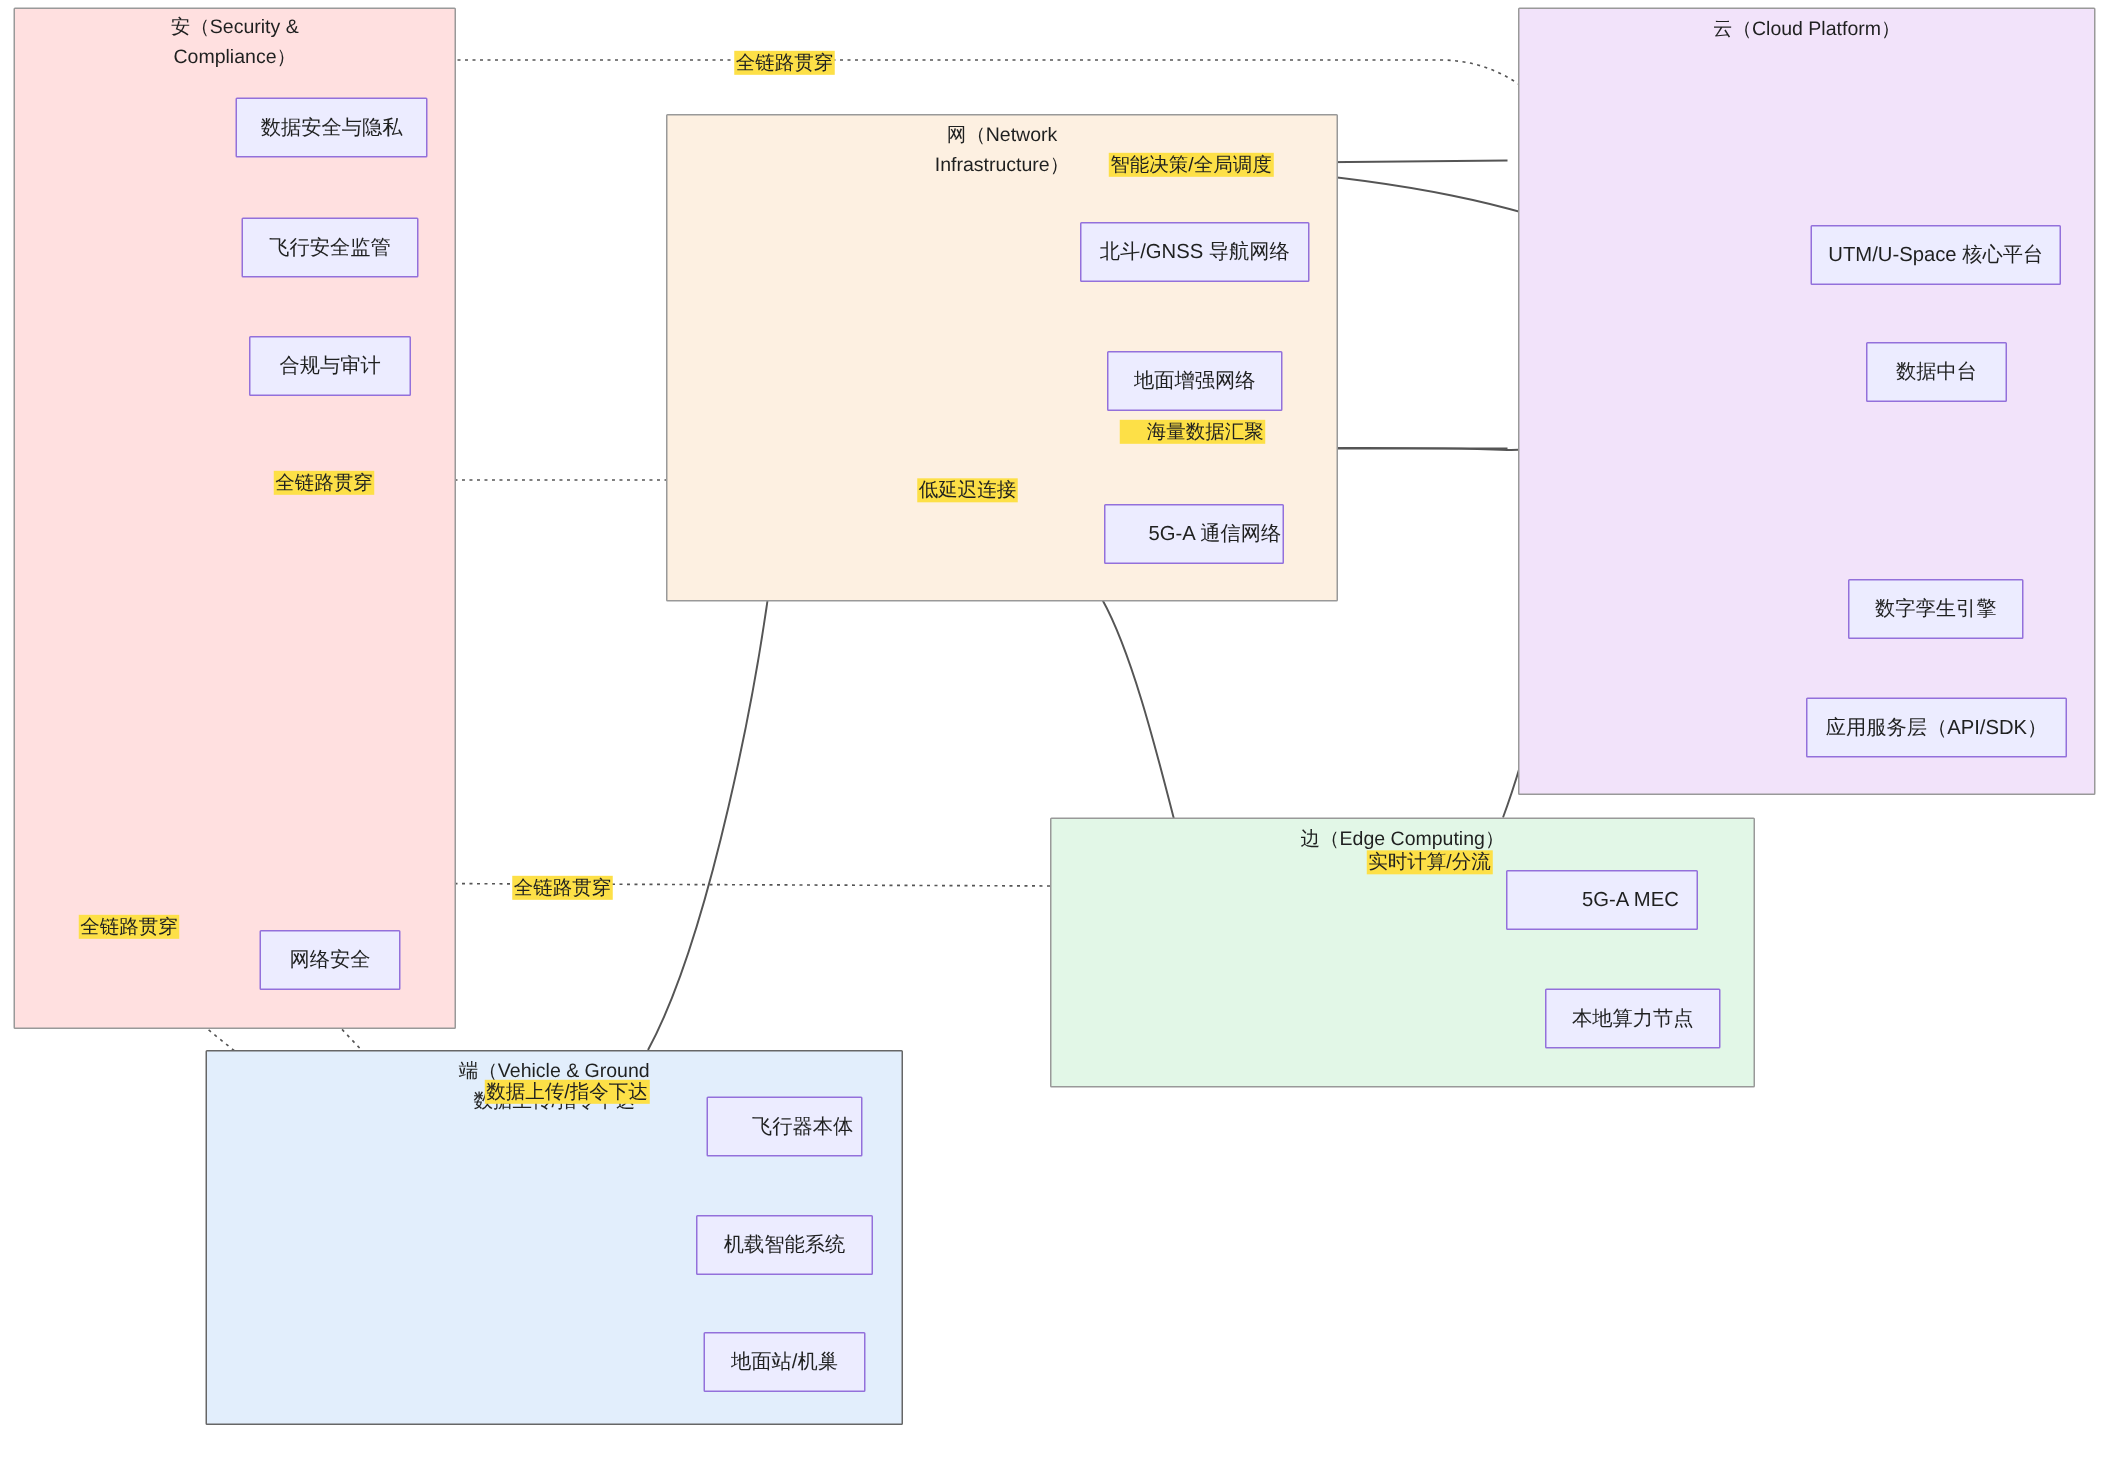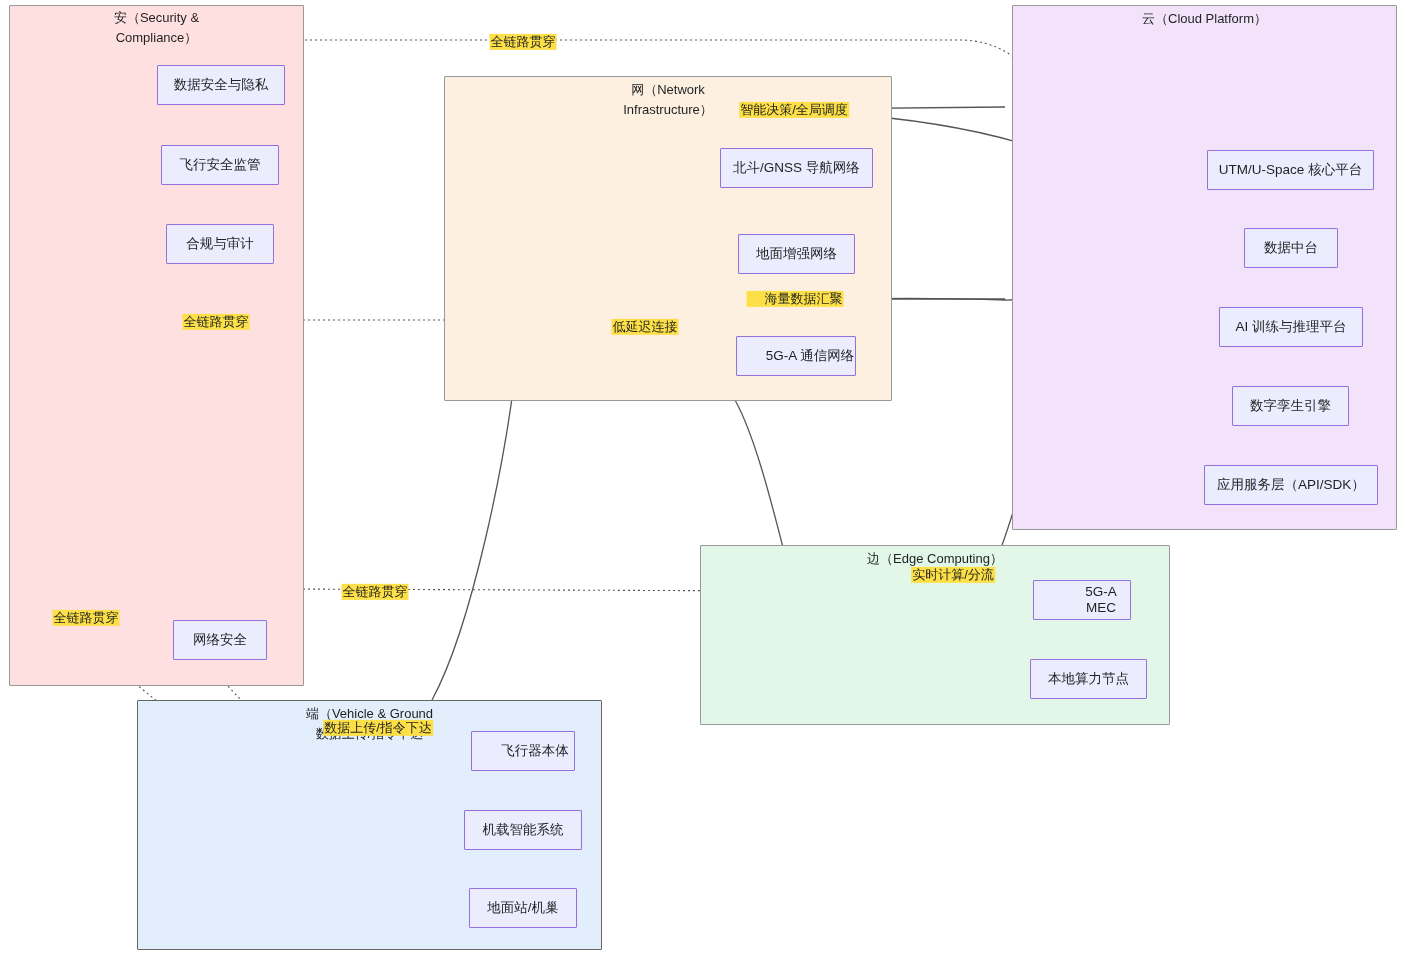--- a/index.html
+++ b/index.html
@@ -183,43 +183,42 @@
   <div class="node" style="left:720px; top:148px; width:153px; height:40px;">北斗/GNSS 导航网络</div>
   <div class="node" style="left:738px; top:224px; width:117px; height:40px;margin-top:10px;">地面增强网络</div>
   <div class="node" style="left:736px; top:336px; width:120px; height:40px;padding-left:28px;">5G-A 通信网络</div>
 
   <div class="cluster" style="left:1012px; top:5px; width:385px; height:525px; background:#f2e3fa; border-color:#999999;">
   </div>
   <div class="cluster-label" style="left:1012px; top:9px; width:385px;">云（Cloud Platform）</div>
 
   <div class="node" style="left:1207px; top:150px; width:167px; height:40px;">UTM/U-Space 核心平台</div>
   <div class="node" style="left:1244px; top:228px; width:94px; height:40px;">数据中台</div>
-  <div class="node" style="left:1219px; top:307px; width:144px; height:40px;">AI 训练与推理平台</div>
   <div class="node" style="left:1232px; top:386px; width:117px; height:40px;">数字孪生引擎</div>
   <div class="node" style="left:1204px; top:465px; width:174px; height:40px;">应用服务层（API/SDK）</div>
 
   <div class="cluster" style="left:700px; top:545px; width:470px; height:180px; background:#e2f7e7; border-color:#999999;">
   </div>
   <div class="cluster-label" style="left:700px; top:549px; width:470px;">边（Edge Computing）</div>
 
-  <div class="node" style="left:1033px; top:580px; width:98px; height:40px;padding-left:38px;">5G-A MEC</div>
+  <div class="node" style="left:1004px; top:580px; width:128px; height:40px;padding-left:38px;">5G-A MEC</div>
   <div class="node" style="left:1030px; top:659px; width:117px; height:40px;">本地算力节点</div>
 
   <div class="cluster" style="left:137px; top:700px; width:465px; height:250px; background:#e2eefc; border-color:#666666;">
   </div>
   <div class="cluster-label" style="left:137px; top:704px; width:465px;">端（Vehicle &amp; Ground
 数据上传/指令下达</div>
 
   <div class="node" style="left:471px; top:731px; width:104px; height:40px;padding-left:24px;">飞行器本体</div>
   <div class="node" style="left:464px; top:810px; width:118px; height:40px;">机载智能系统</div>
   <div class="node" style="left:469px; top:888px; width:108px; height:40px;">地面站/机巢</div>
 
   <div class="edge-label" style="left:523px; top:42px;">全链路贯穿</div>
   <div class="edge-label" style="left:794px; top:110px;">智能决策/全局调度</div>
   <div class="edge-label" style="left:216px; top:322px;">全链路贯穿</div>
-  <div class="edge-label" style="left:795px; top:299px;padding-left:18px;">海量数据汇聚</div>
+  <div class="edge-label" style="left:795px; top:288px;padding-left:18px;">海量数据汇聚</div>
   <div class="edge-label" style="left:645px; top:327px;">低延迟连接</div>
   <div class="edge-label" style="left:375px; top:592px;">全链路贯穿</div>
   <div class="edge-label" style="left:86px; top:618px;">全链路贯穿</div>
   <div class="edge-label" style="left:953px; top:575px;">实时计算/分流</div>
   <div class="edge-label" style="left:378px; top:728px;">数据上传/指令下达</div>
 
 </div>
 
 </body></html>

